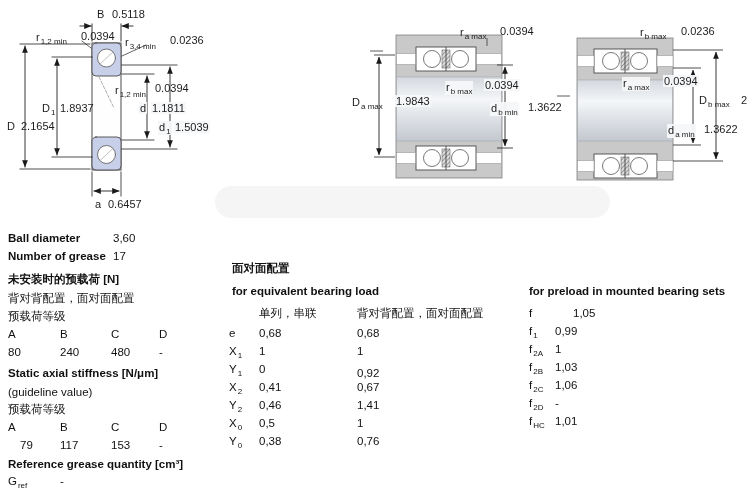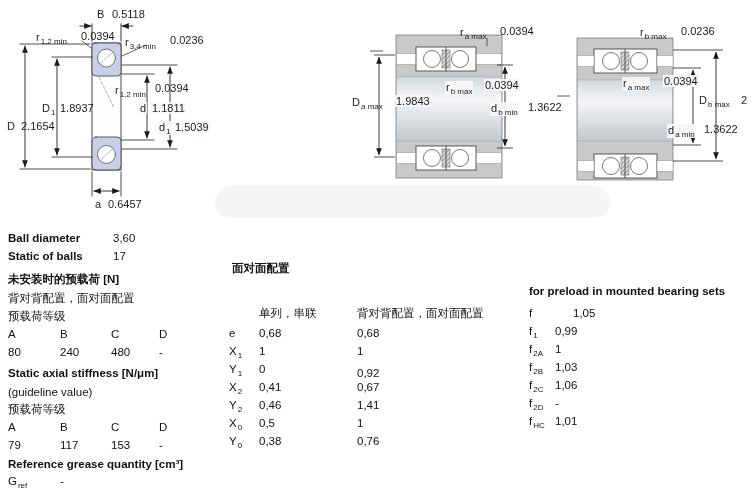--- a/index.html
+++ b/index.html
@@ -173,21 +173,21 @@
   <div class="dim" style="left:681px;top:25px">0.0236</div>
   <div class="dim halo" style="left:622px;top:77px"><span>r</span><span class="sub">a max</span></div>
   <div class="dim halo" style="left:663px;top:75px">0.0394</div>
   <div class="dim" style="left:699px;top:94px"><span>D</span><span class="sub">b max</span></div>
   <div class="dim" style="left:741px;top:94px">2</div>
   <div class="dim halo" style="left:667px;top:124px"><span>d</span><span class="sub">a min</span></div>
   <div class="dim" style="left:704px;top:123px">1.3622</div>
 
   <div class="t b" style="left:8px;top:231px">Ball diameter</div>
   <div class="t" style="left:113px;top:231px">3,60</div>
-  <div class="t b" style="left:8px;top:249px">Static of balls</div>
+  <div class="t b" style="left:8px;top:249px">Number of grease</div>
   <div class="t" style="left:113px;top:249px">17</div>
 
   <div class="t b" style="left:8px;top:272px">未安装时的预载荷 [N]</div>
   <div class="t" style="left:8px;top:291px">背对背配置，面对面配置</div>
   <div class="t" style="left:8px;top:309px">预载荷等级</div>
   <div class="t" style="left:8px;top:327px">A</div>
   <div class="t" style="left:60px;top:327px">B</div>
   <div class="t" style="left:111px;top:327px">C</div>
   <div class="t" style="left:159px;top:327px">D</div>
   <div class="t" style="left:8px;top:345px">80</div>
@@ -195,30 +195,31 @@
   <div class="t" style="left:111px;top:345px">480</div>
   <div class="t" style="left:159px;top:345px">-</div>
 
   <div class="t b" style="left:8px;top:366px">Static axial stiffness [N/μm]</div>
   <div class="t" style="left:8px;top:385px">(guideline value)</div>
   <div class="t" style="left:8px;top:402px">预载荷等级</div>
   <div class="t" style="left:8px;top:420px">A</div>
   <div class="t" style="left:60px;top:420px">B</div>
   <div class="t" style="left:111px;top:420px">C</div>
   <div class="t" style="left:159px;top:420px">D</div>
-  <div class="t" style="left:8px;top:438px">79</div>
+  <div class="t" style="left:20px;top:438px">79</div>
   <div class="t" style="left:60px;top:438px">117</div>
   <div class="t" style="left:111px;top:438px">153</div>
   <div class="t" style="left:159px;top:438px">-</div>
 
   <div class="t b" style="left:8px;top:457px">Reference grease quantity [cm³]</div>
   <div class="t" style="left:8px;top:474px"><span>G</span><span class="sym-sub">ref</span></div>
   <div class="t" style="left:60px;top:474px">-</div>
 
   <div class="t b" style="left:232px;top:261px">面对面配置</div>
+  <div class="t b" style="left:232px;top:284px">for equivalent bearing load</div>
   <div class="t" style="left:259px;top:306px">单列，串联</div>
   <div class="t" style="left:357px;top:306px">背对背配置，面对面配置</div>
 
   <div class="t" style="left:229px;top:326px"><span>e</span><span class="sym-sub"></span></div>
   <div class="t" style="left:259px;top:326px">0,68</div>
   <div class="t" style="left:357px;top:326px">0,68</div>
 
   <div class="t" style="left:229px;top:344px"><span>X</span><span class="sym-sub">1</span></div>
   <div class="t" style="left:259px;top:344px">1</div>
   <div class="t" style="left:357px;top:344px">1</div>

